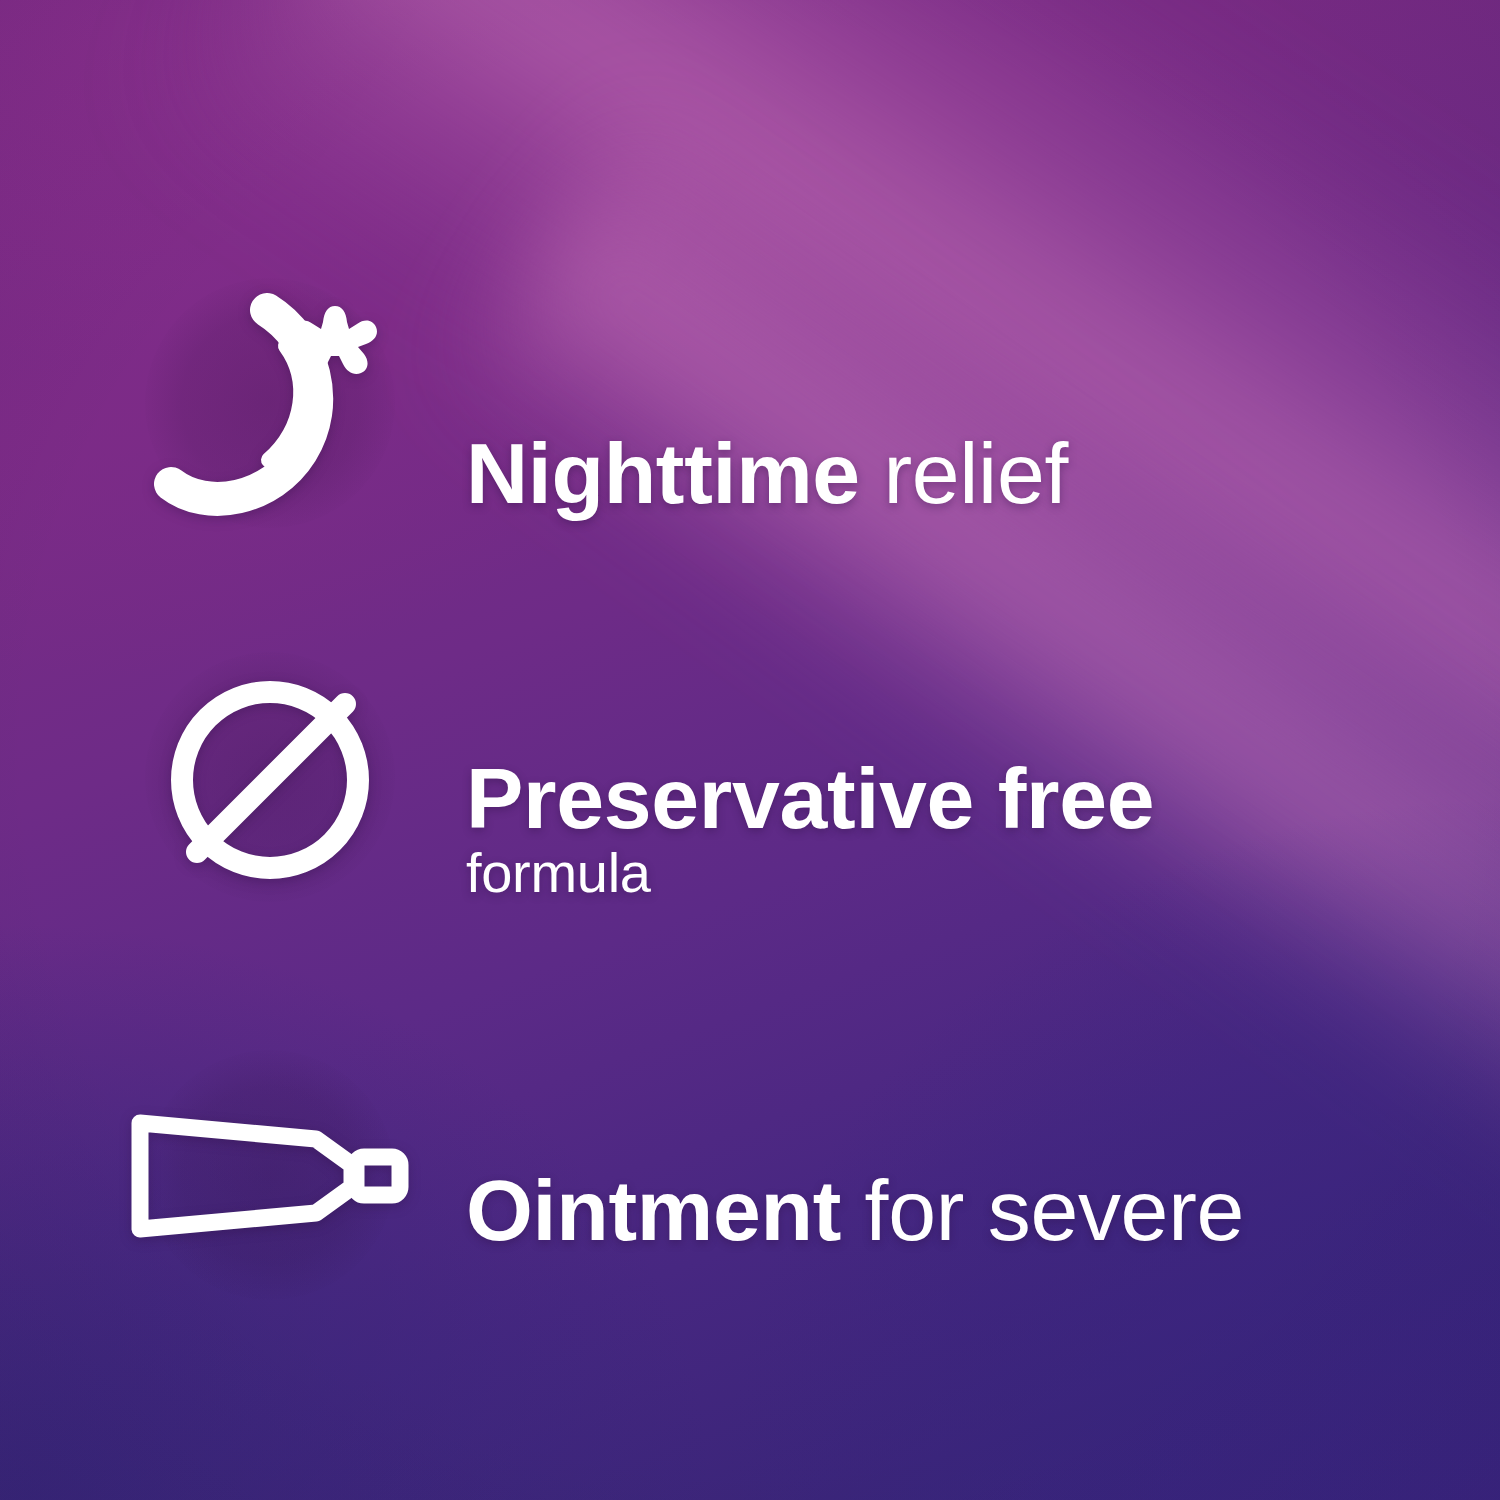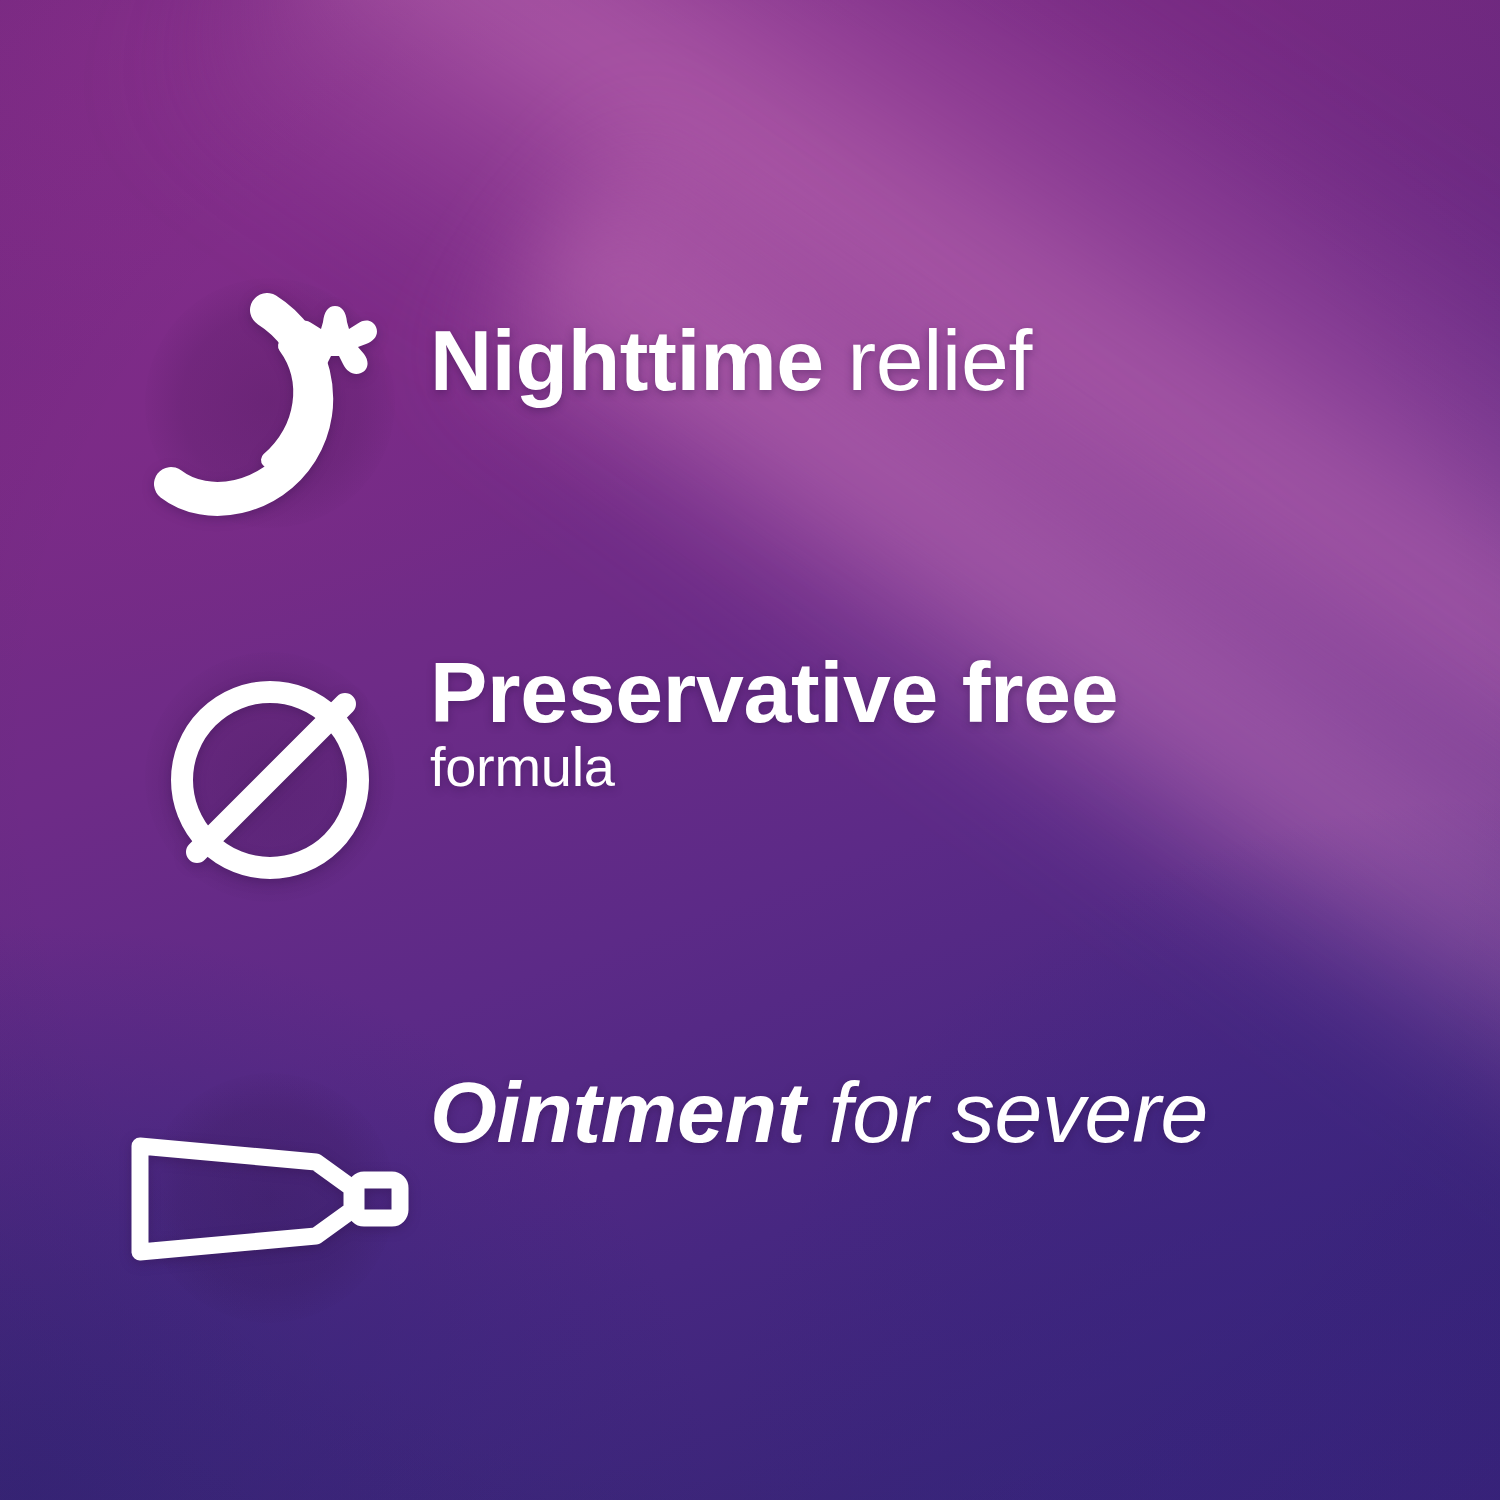--- a/index.html
+++ b/index.html
@@ -92,26 +92,27 @@
   }
 
   
   .features {
     position: absolute;
     inset: 0;
   }
   .feature-row {
     position: absolute;
     display: flex;
-    align-items: flex-start;
+    align-items: flex-end;
     left: 110px;
+    gap: 36px;
   }
   .row-1 { top: 270px; }
   .row-2 { top: 630px; }
-  .row-3 { top: 1062px; font-style: italic; }
+  .row-3 { top: 1039px; }
 
   .icon-wrap {
     position: relative;
     width: 320px;
     flex: 0 0 320px;
     display: flex;
     align-items: center;
     justify-content: center;
   }
   .icon-halo {

